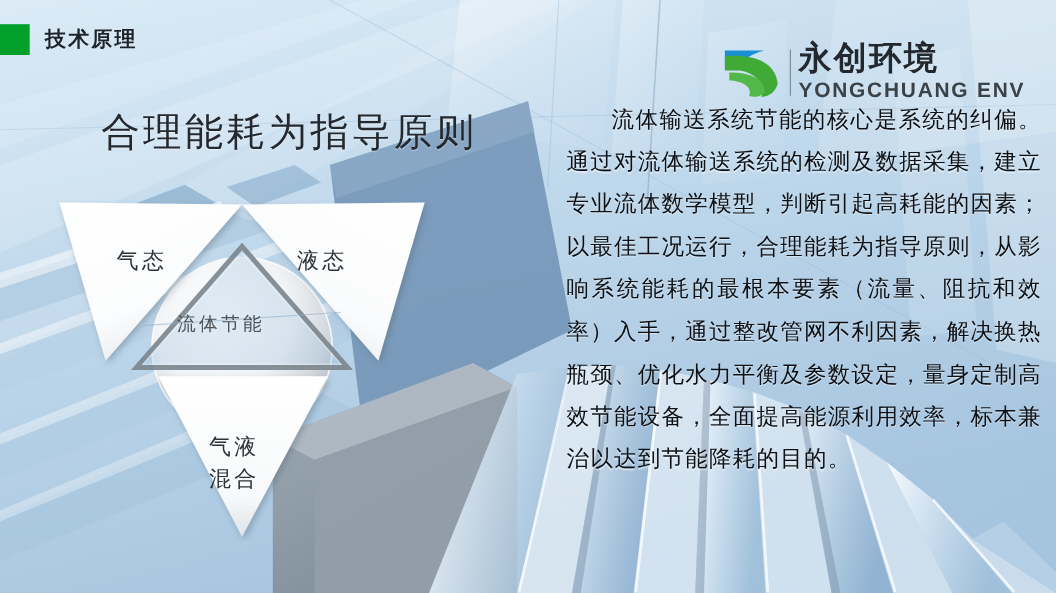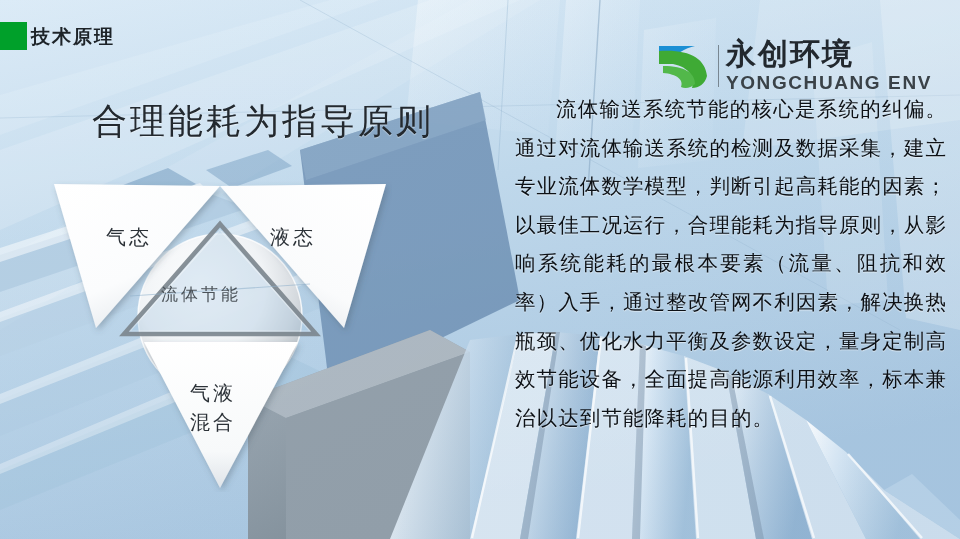--- a/index.html
+++ b/index.html
@@ -19,21 +19,21 @@
   
   .bg-layer { position: absolute; inset: 0; overflow: hidden; }
   .bg-svg { position: absolute; inset: 0; width: 960px; height: 539px; display: block; }
 
   
   .header {
     position: absolute;
     left: 0; top: 22px;
     display: flex;
     align-items: center;
-    gap: 4px;
+    gap: 14px;
     z-index: 40;
   }
   .green-square {
     width: 27px;
     height: 28px;
     background: #00a02a;
     box-shadow: 0 0 0 0 rgba(0,0,0,0);
   }
   .header-title {
     font-size: 19px;
@@ -105,21 +105,21 @@
   }
   .lbl-gas   { left: 58px;  top: 48px; }
   .lbl-liq   { left: 222px; top: 48px; }
   .lbl-core  {
     left: 113px; top: 107px;
     color: #4b5258;
     font-size: 17px;
     letter-spacing: 3px;
   }
   .lbl-mix   {
-    left: 142px; top: 203px;
+    left: 142px; top: 217px;
     text-align: center;
     line-height: 1.45;
     letter-spacing: 3px;
   }
   .lbl-mix span { display: block; }
 
   
   .body-text {
     position: absolute;
     left: 515px; top: 92px;

